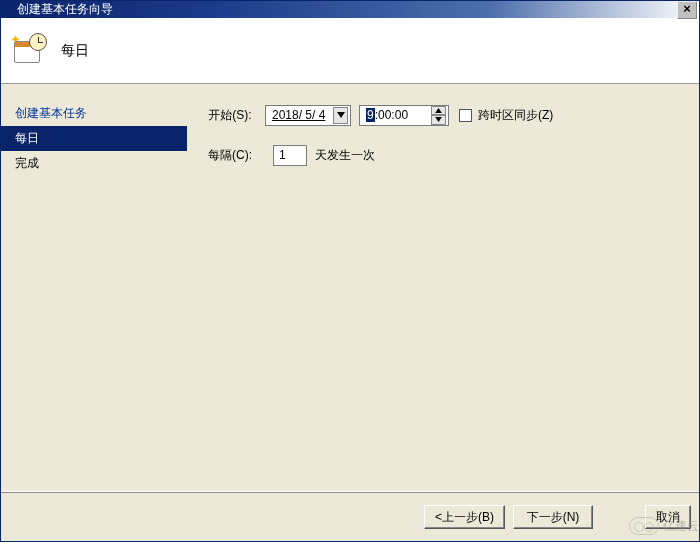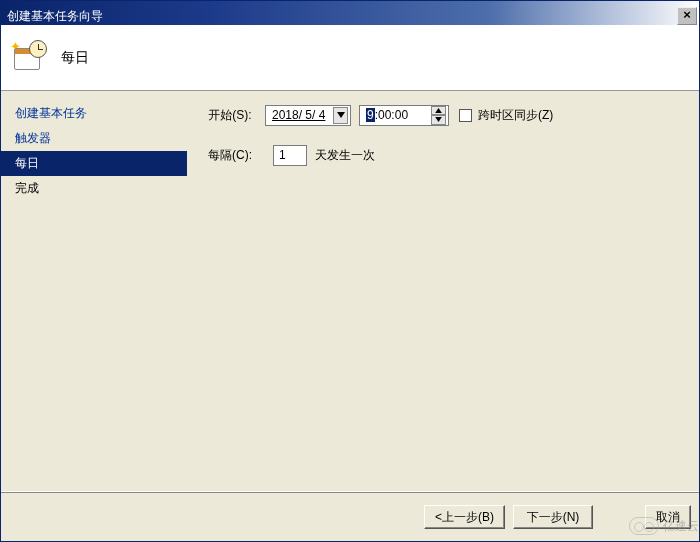--- a/index.html
+++ b/index.html
@@ -2,23 +2,23 @@
 <html><head>
 <meta charset="utf-8">
 <style>
   * { box-sizing: border-box; margin: 0; padding: 0; }
   html, body { width: 700px; height: 542px; overflow: hidden; font-family: "Microsoft YaHei", "SimSun", Tahoma, sans-serif; font-size: 12px; }
   .window {
     width: 700px; height: 542px; background: #ece9d8;
     border: 1px solid #0a246a; position: relative;
   }
   .titlebar {
-    height: 24px;
+    height: 17px;
     background: linear-gradient(to right, #0a246a 0%, #1c3a8a 30%, #4d6eab 70%, #ffffff 100%);
-    color: #fff; display: flex; align-items: flex-end; padding: 0 2px 0 6px;
+    color: #fff; display: flex; align-items: flex-start; padding: 0 2px 0 16px;
     font-size: 12px;
   }
   .titlebar .title-text { flex: 1; }
   .close-btn {
     width: 20px; height: 18px; background: #c0c0c0;
     border: 1px solid #888; border-top-color:#eee; border-left-color:#eee;
     color: #000; font-weight: bold; font-family: Arial;
     text-align: center; line-height: 14px; font-size: 13px;
   }
   .header-pane {
@@ -145,21 +145,20 @@
       <span class="star">✦</span>
       <div class="calpage"></div>
       <div class="clock"></div>
     </div>
     <div class="header-title">每日</div>
   </div>
 
   <div class="body-area">
     <div class="sidebar">
       <div class="sidebar-item">创建基本任务</div>
-      <div class="sidebar-item">触发器</div>
       <div class="sidebar-item selected">每日</div>
       <div class="sidebar-item plain">完成</div>
     </div>
 
     <div class="content">
       <div class="row">
         <span class="lbl">开始(S):</span>
 
         <div class="date-field">
           <span>2018/ 5/ 4</span>

